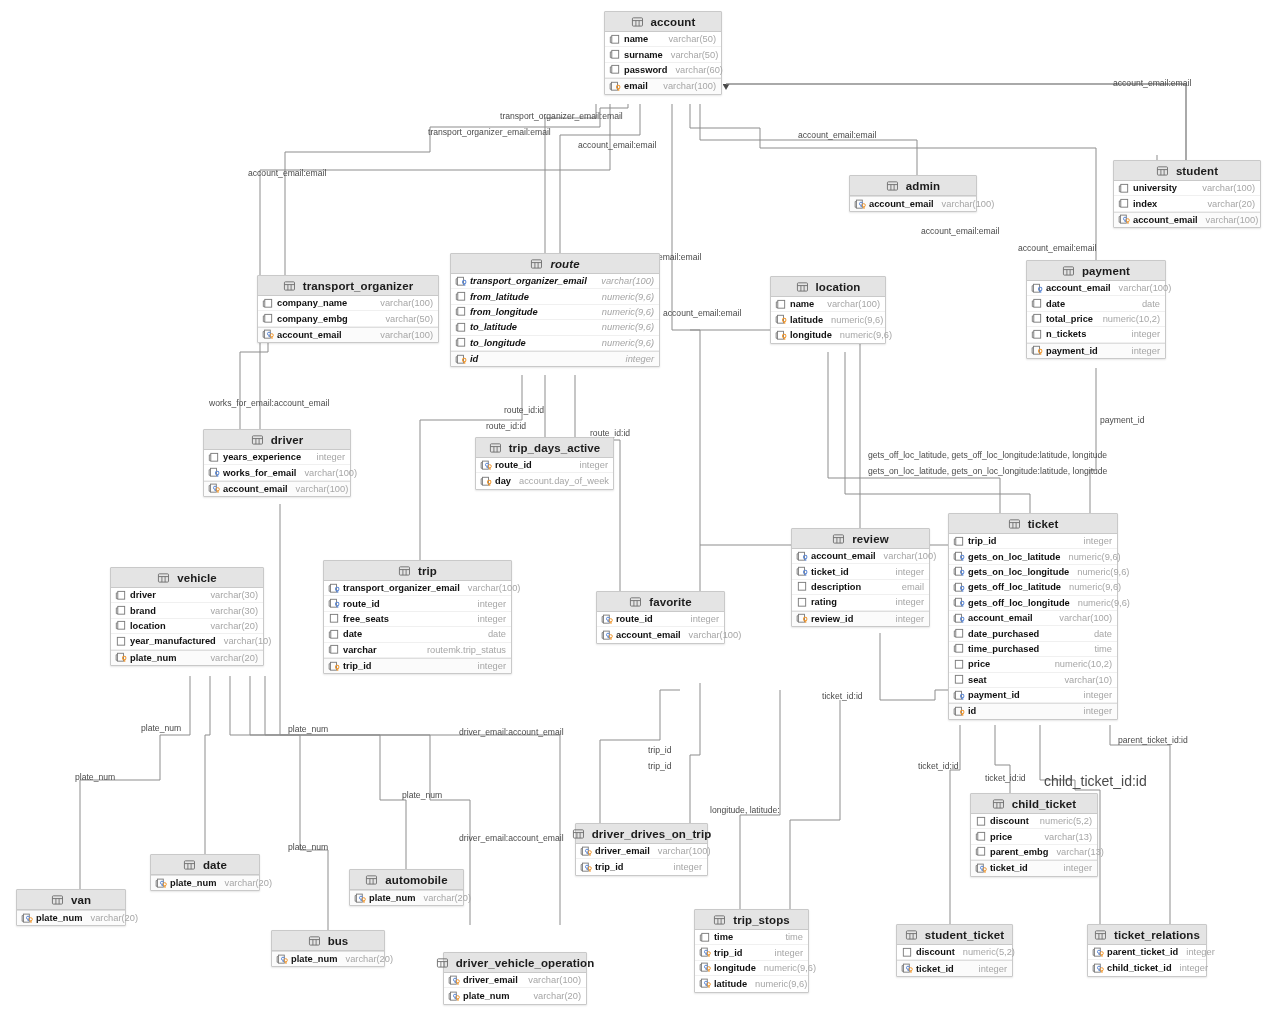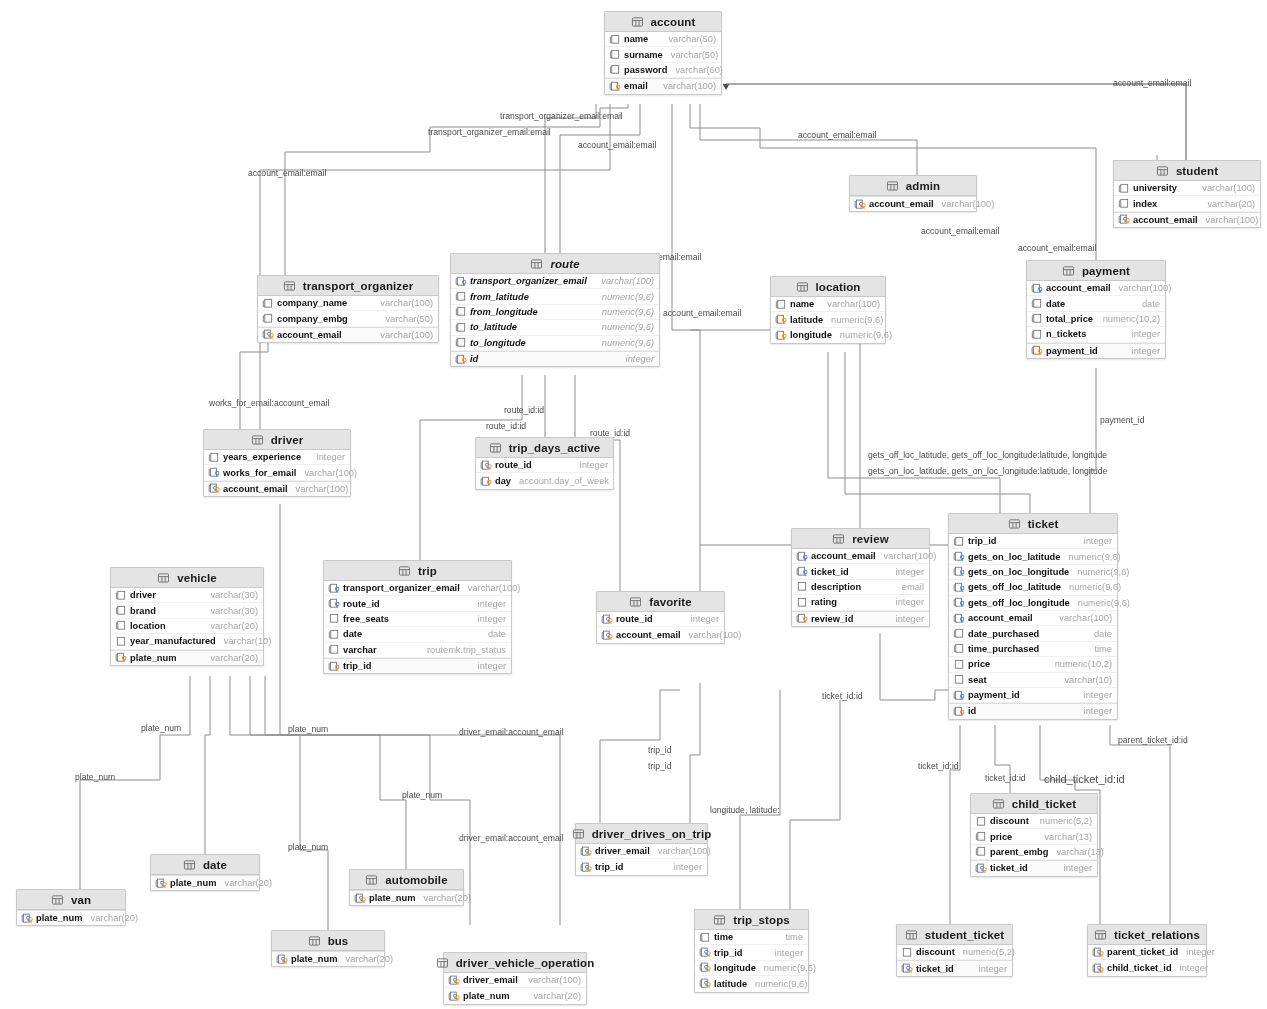--- a/index.html
+++ b/index.html
@@ -134,21 +134,21 @@
       <div style="position: absolute; left: 868px; top: 450px; font-size: 8.6px; color: rgb(74, 74, 74); white-space: nowrap;">gets_off_loc_latitude, gets_off_loc_longitude:latitude, longitude</div>
       <div style="position: absolute; left: 868px; top: 466px; font-size: 8.6px; color: rgb(74, 74, 74); white-space: nowrap;">gets_on_loc_latitude, gets_on_loc_longitude:latitude, longitude</div>
       <div style="position: absolute; left: 822px; top: 691px; font-size: 8.6px; color: rgb(74, 74, 74); white-space: nowrap;">ticket_id:id</div>
       <div style="position: absolute; left: 141px; top: 723px; font-size: 8.6px; color: rgb(74, 74, 74); white-space: nowrap;">plate_num</div>
       <div style="position: absolute; left: 288px; top: 724px; font-size: 8.6px; color: rgb(74, 74, 74); white-space: nowrap;">plate_num</div>
       <div style="position: absolute; left: 459px; top: 727px; font-size: 8.6px; color: rgb(74, 74, 74); white-space: nowrap;">driver_email:account_email</div>
       <div style="position: absolute; left: 648px; top: 745px; font-size: 8.6px; color: rgb(74, 74, 74); white-space: nowrap;">trip_id</div>
       <div style="position: absolute; left: 648px; top: 761px; font-size: 8.6px; color: rgb(74, 74, 74); white-space: nowrap;">trip_id</div>
       <div style="position: absolute; left: 918px; top: 761px; font-size: 8.6px; color: rgb(74, 74, 74); white-space: nowrap;">ticket_id:id</div>
       <div style="position: absolute; left: 985px; top: 773px; font-size: 8.6px; color: rgb(74, 74, 74); white-space: nowrap;">ticket_id:id</div>
-      <div style="position: absolute; left: 1044px; top: 773px; font-size: 11px; color: rgb(74, 74, 74); white-space: nowrap;">child_ticket_id:id</div>
+      <div style="position: absolute; left: 1044px; top: 773px; font-size: 14px; color: rgb(74, 74, 74); white-space: nowrap;">child_ticket_id:id</div>
       <div style="position: absolute; left: 1118px; top: 735px; font-size: 8.6px; color: rgb(74, 74, 74); white-space: nowrap;">parent_ticket_id:id</div>
       <div style="position: absolute; left: 75px; top: 772px; font-size: 8.6px; color: rgb(74, 74, 74); white-space: nowrap;">plate_num</div>
       <div style="position: absolute; left: 402px; top: 790px; font-size: 8.6px; color: rgb(74, 74, 74); white-space: nowrap;">plate_num</div>
       <div style="position: absolute; left: 710px; top: 805px; font-size: 8.6px; color: rgb(74, 74, 74); white-space: nowrap;">longitude, latitude:</div>
       <div style="position: absolute; left: 459px; top: 833px; font-size: 8.6px; color: rgb(74, 74, 74); white-space: nowrap;">driver_email:account_email</div>
       <div style="position: absolute; left: 288px; top: 842px; font-size: 8.6px; color: rgb(74, 74, 74); white-space: nowrap;">plate_num</div>
     </div>
 
   <div id="tables">
       <div class="tbl" style="left: 604px; top: 11px; width: 118px;">

